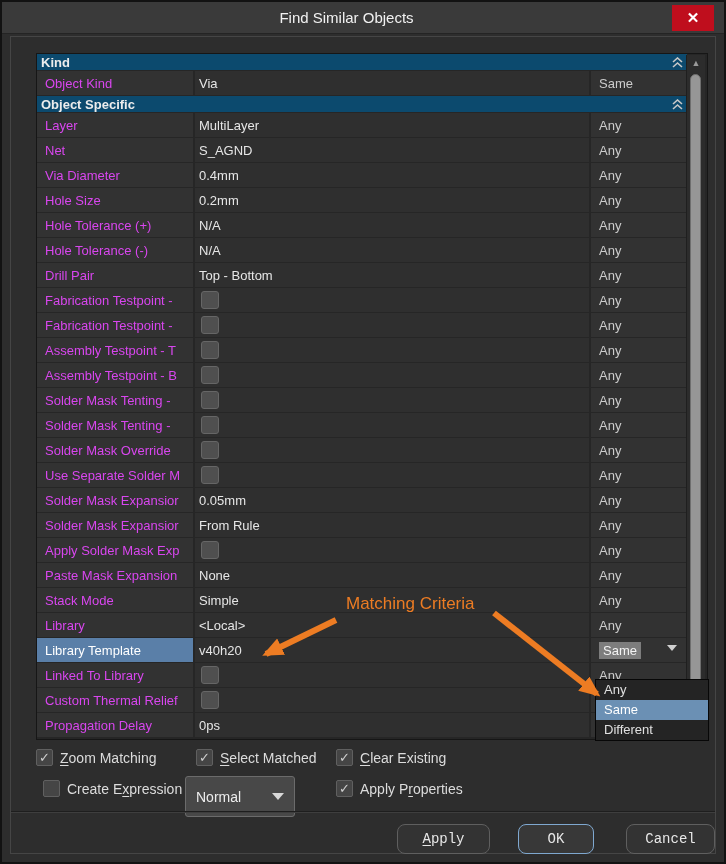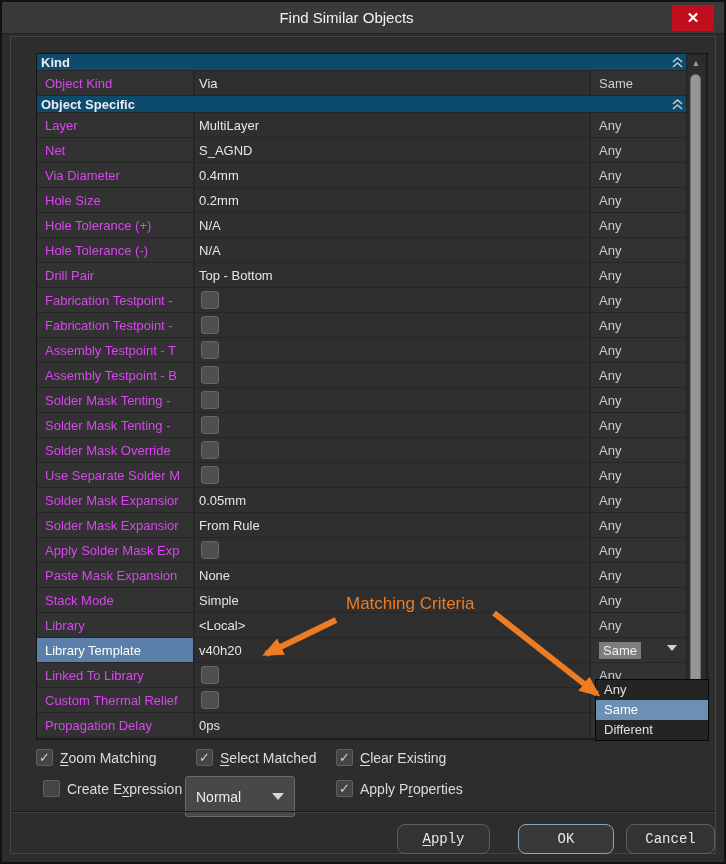--- a/index.html
+++ b/index.html
@@ -33,21 +33,21 @@
   .opt-box{width:17px;height:17px;background:#454545;border:1px solid #606060;border-radius:2px;display:flex;align-items:center;justify-content:center;color:#cfcfcf;font-size:13px;flex:none;box-sizing:border-box;}
   .opt-label{margin-left:7px;color:#dcdcdc;font-size:14px;white-space:nowrap;}
   .opt-label u{text-decoration:underline;text-underline-offset:2px;}
   .mode-select{position:absolute;left:183px;top:774px;width:110px;height:41px;background:#484848;border:1px solid #6b6b6b;border-radius:3px;display:flex;align-items:center;justify-content:space-between;padding:0 10px;box-sizing:border-box;color:#ececec;font-size:14px;cursor:pointer;}
   .mode-arrow{width:0;height:0;border-left:6px solid transparent;border-right:6px solid transparent;border-top:7px solid #d8d8d8;}
   
   .separator{position:absolute;left:9px;right:9px;top:809px;height:0;border-top:1px solid #1e1e1e;border-bottom:1px solid #3e3e3e;}
   .btn{position:absolute;top:822px;height:30px;background:#333333;border:1px solid #5f5f5f;border-radius:8px;color:#e8e8e8;font-size:14px;font-family:Liberation Mono, monospace;cursor:pointer;display:flex;align-items:center;justify-content:center;box-sizing:border-box;}
   .btn u{text-decoration:underline;text-underline-offset:2px;}
   .btn-apply{left:395px;width:93px;}
-  .btn-ok{left:516px;width:96px;background:#383838;border:1px solid #7fa8d0;}
+  .btn-ok{left:516px;width:76px;background:#383838;border:1px solid #7fa8d0;}
   .btn-cancel{left:624px;width:89px;}
   
   .combo-popup{position:absolute;left:593px;top:677px;width:114px;background:#242424;border:1px solid #070707;z-index:5;box-sizing:border-box;}
   .popup-item{height:20px;line-height:20px;padding-left:8px;color:#e0e0e0;font-size:13px;cursor:pointer;}
   .popup-item.selected{background:#6b90b4;color:#ffffff;}
   
   .annotation-text{position:absolute;left:344px;top:592px;color:#ed7c23;font-size:17px;font-weight:normal;z-index:10;white-space:nowrap;}
   .arrows{position:absolute;left:0;top:0;z-index:10;pointer-events:none;}
 </style>
 </head>

